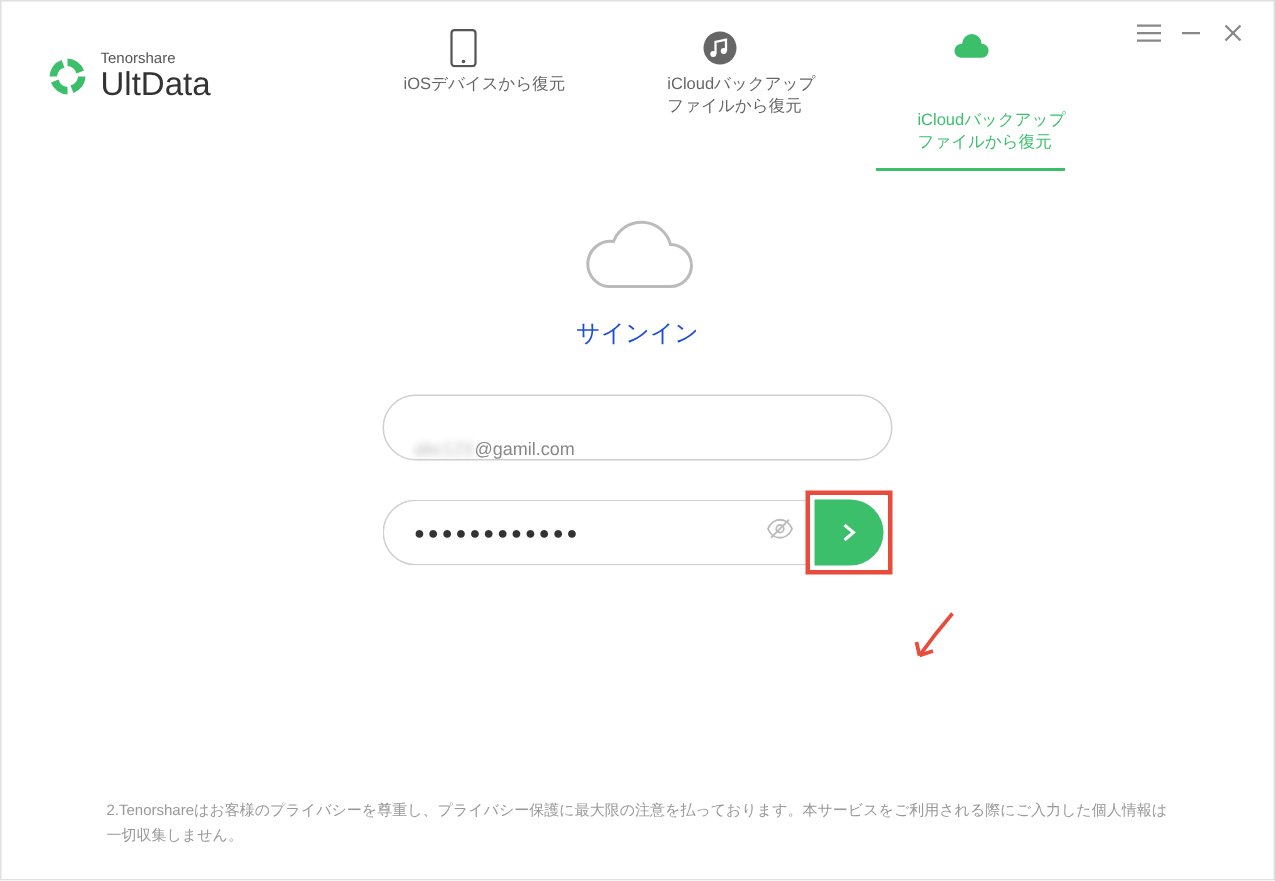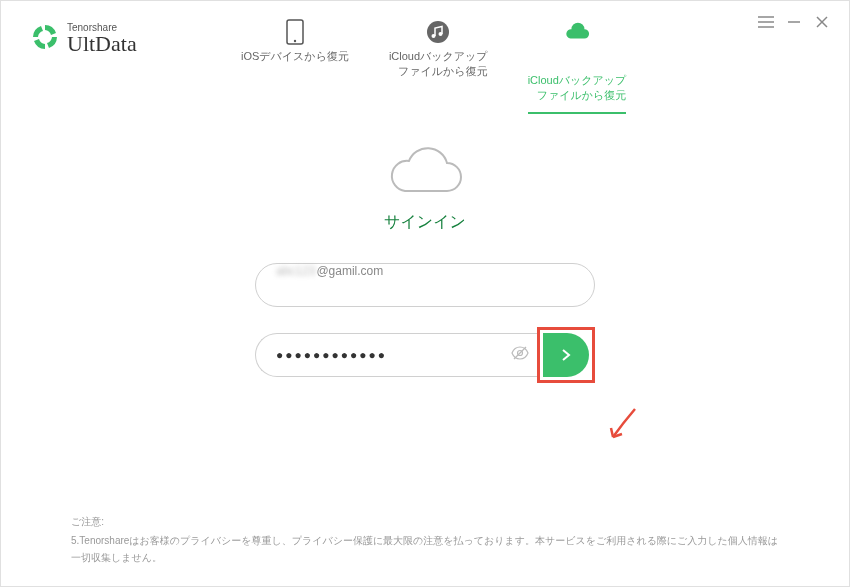--- a/index.html
+++ b/index.html
@@ -20,33 +20,34 @@
     
     .topbar {
       display: flex;
       align-items: flex-start;
       padding: 12px 20px 0 30px;
       height: 90px;
       position: relative;
     }
     .logo {
       display: flex;
+      align-items: center;
       gap: 8px;
-      margin-top: 10px;
+      margin-top: 22px;
     }
     .logo-icon {
       width: 28px;
       height: 28px;
       display: inline-flex;
       align-items: center;
       justify-content: center;
     }
     .logo-text { display: flex; flex-direction: column; line-height: 1; }
     .logo-brand { font-size: 10px; color: #555; }
-    .logo-product { font-size: 22px; color: #333; font-weight: 500; font-family: Liberation Serif, serif; }
+    .logo-product { font-size: 22px; color: #333; font-weight: 500; }
     .tabs {
       display: flex;
       gap: 40px;
       margin-left: auto;
       margin-right: auto;
       position: absolute;
       left: 240px;
       top: 18px;
     }
     .tab {
@@ -61,23 +62,24 @@
     .tab .tab-icon {
       width: 26px;
       height: 26px;
       display: flex;
       align-items: center;
       justify-content: center;
     }
     .tab .tab-label {
       font-size: 11px;
       color: #666;
-      text-align: right;
+      text-align: left;
       line-height: 1.4;
       white-space: pre-line;
+      margin-left: 28px;
     }
     .tab.active .tab-label { color: #3bbf6b; }
     .tab.active { border-bottom: 2px solid #3bbf6b; gap: 28px; }
     .window-controls {
       position: absolute;
       right: 18px;
       top: 14px;
       display: flex;
       gap: 10px;
       align-items: center;
@@ -92,38 +94,38 @@
       text-align: center;
       padding-top: 50px;
     }
     .cloud-icon {
       margin: 0 auto;
       width: 80px;
       height: 55px;
     }
     .signin-title {
       font-size: 16px;
-      color: #15803d;
+      color: #1d4ed8;
       margin-top: 16px;
       margin-bottom: 30px;
     }
     .form {
       width: 340px;
       margin: 0 auto;
       display: flex;
       flex-direction: column;
       gap: 20px;
     }
     .field {
       position: relative;
       width: 100%;
     }
     .email-value {
       display: flex;
-      align-items: flex-start;
+      align-items: flex-end;
       height: 44px;
       border: 1px solid #d0d0d0;
       border-radius: 22px;
       padding: 0 20px;
       font-size: 12px;
       color: #888;
     }
     .email-blurred {
       filter: blur(2.5px);
       color: #bbb;
@@ -320,17 +322,16 @@
 
     <div class="arrow">
       <svg width="40" height="40" viewBox="0 0 40 40">
         <path d="M30 4 Q18 18 8 32" fill="none" stroke="#e74c3c" stroke-width="2.5"></path>
         <path d="M8 32 L6 23 M8 32 L17 29" fill="none" stroke="#e74c3c" stroke-width="2.5"></path>
       </svg>
     </div>
   </div>
 
   <div class="footer">
-    <div class="footer-title">ご注意:</div>
-    <div>5.Tenorshareはお客様のプライバシーを尊重し、プライバシー保護に最大限の注意を払っております。本サービスをご利用される際にご入力した個人情報は一切収集しません。</div>
+    <div>2.Tenorshareはお客様のプライバシーを尊重し、プライバシー保護に最大限の注意を払っております。本サービスをご利用される際にご入力した個人情報は一切収集しません。</div>
   </div>
 
 </div>
 
 </body></html>

